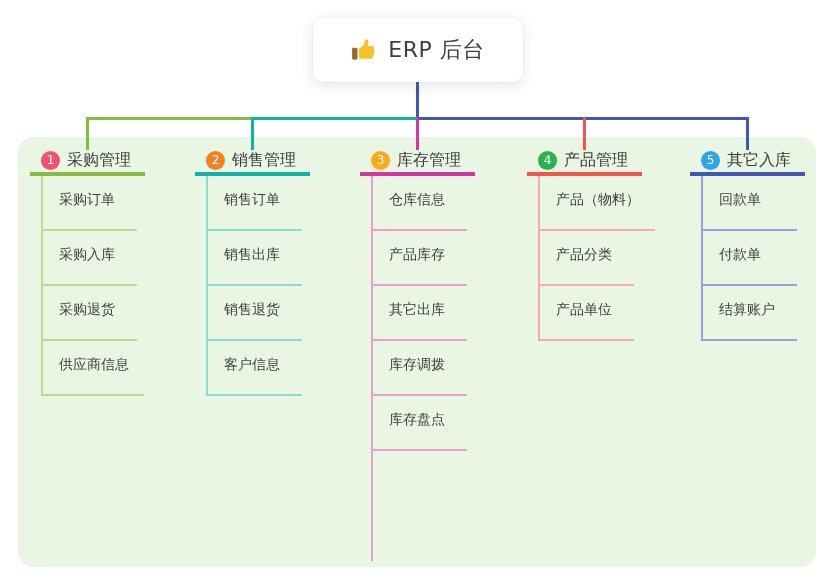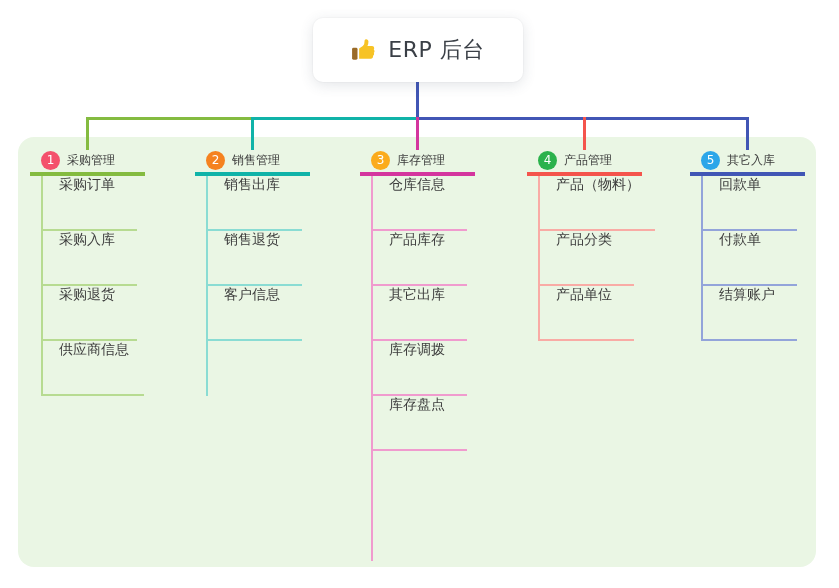--- a/index.html
+++ b/index.html
@@ -24,26 +24,26 @@
   .drop{top:117px;height:33px;}
   .drop-0{left:86px;} .drop-1{left:251px;} .drop-2{left:416px;} .drop-3{left:583px;} .drop-4{left:746px;}
 
   
   .branch{position:absolute;top:148px;width:115px;}
   .b0{left:30px;} .b1{left:195px;} .b2{left:360px;} .b3{left:527px;} .b4{left:690px;}
   .branch-header{height:28px;width:115px;box-sizing:border-box;border-bottom:4px solid var(--ll);
     display:flex;align-items:center;gap:7px;padding-left:11px;cursor:default;}
   .badge{width:19px;height:19px;border-radius:50%;background:var(--bd);color:#fff;font-size:12px;
     display:flex;align-items:center;justify-content:center;flex:0 0 auto;font-weight:500;}
-  .branch-label{font-size:12px;color:#3b3b3b;font-weight:500;white-space:nowrap;}
+  .branch-label{font-size:16px;color:#3b3b3b;font-weight:500;white-space:nowrap;}
 
   .children{position:absolute;left:11px;top:28px;}
   .spine{position:absolute;left:0;top:0;width:2px;background:var(--cl);display:block;}
   .child{box-sizing:border-box;height:55px;border-bottom:2px solid var(--cl);
-    display:flex;align-items:flex-start;padding:0 15px 8px 18px;width:max-content;min-width:96px;}
+    display:flex;align-items:center;padding:0 15px 8px 18px;width:max-content;min-width:96px;}
   .child-label{font-size:14px;color:#3d3d3d;white-space:nowrap;line-height:16px;}
 </style>
 </head>
 <body>
 
 <div class="stage">
 
   <div class="panel" style="background: rgb(234, 246, 228);"></div>
 
   <div class="v-line root-stem" style="background: rgb(65, 86, 181);"></div>
@@ -88,20 +88,23 @@
       </div>
   </div>
 
   <div class="branch b1" style="--ll: #10b3a8; --cl: #8adcd3; --bd: #f5821f;">
     <div class="branch-header">
       <span class="badge">2</span>
       <span class="branch-label">销售管理</span>
     </div>
     <div class="children">
       <i class="spine" style="height: 220px;"></i>
+    <div class="child">
+          <span class="child-label">销售订单</span>
+        </div>
         <div class="child">
           <span class="child-label">销售出库</span>
         </div>
         <div class="child">
           <span class="child-label">销售退货</span>
         </div>
         <div class="child">
           <span class="child-label">客户信息</span>
         </div>
       </div>

